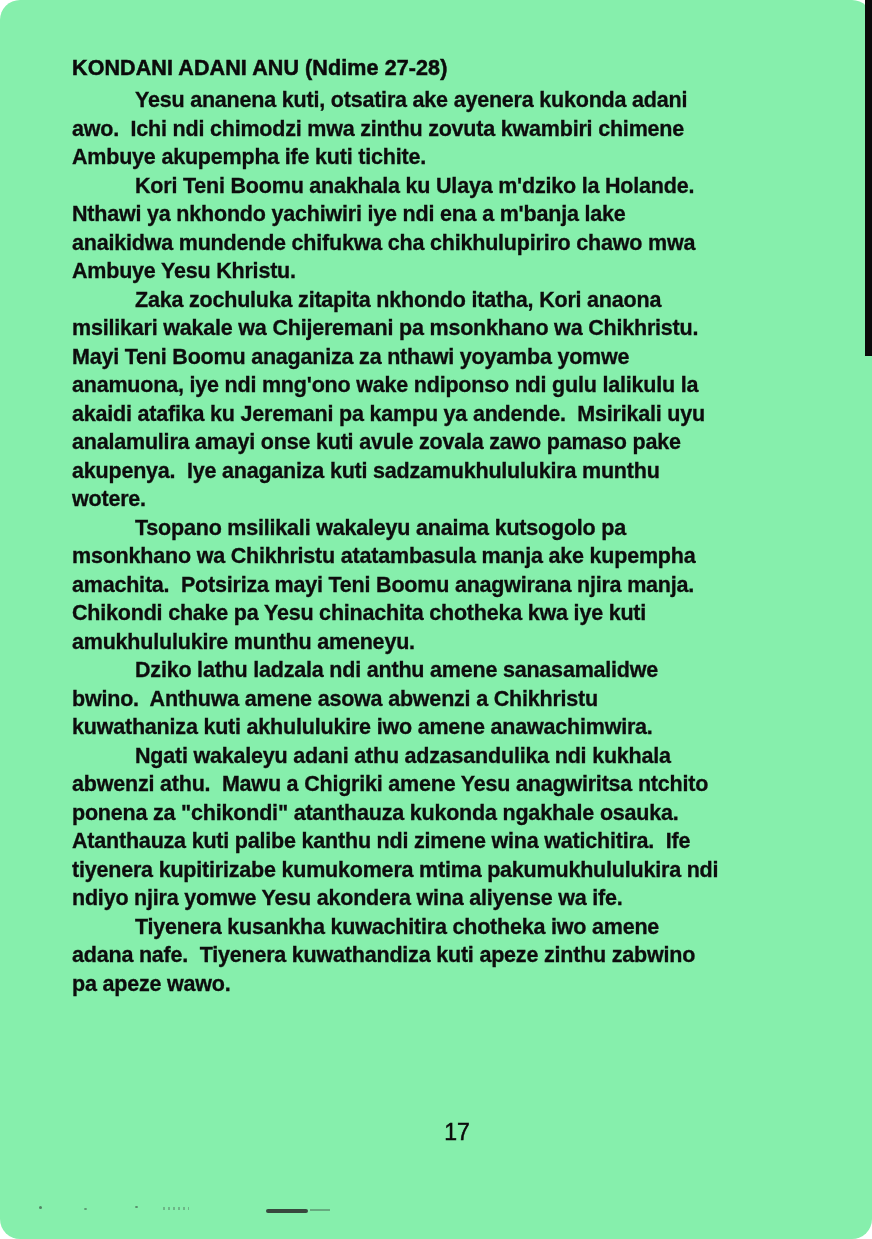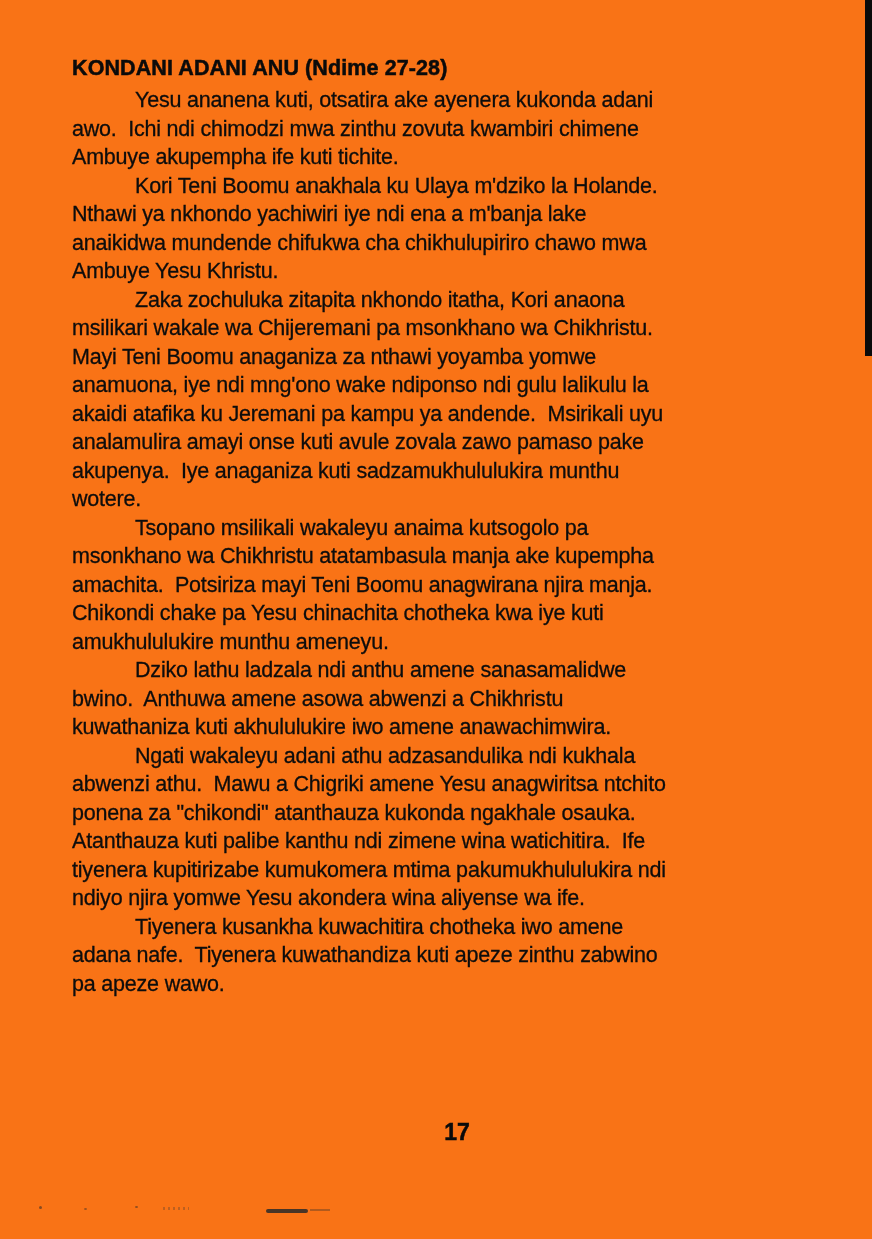--- a/index.html
+++ b/index.html
@@ -10,21 +10,22 @@
     width: 872px;
     height: 1239px;
     background: #ffffff;
     position: relative;
     overflow: hidden;
     font-family: "Liberation Sans", sans-serif;
   }
   .page {
     position: absolute;
     inset: 0;
-    background: #f97316;
+    background: #86efac;
+    border-radius: 20px;
   }
   .heading {
     position: absolute;
     left: 72px;
     top: 56px;
     margin: 0;
     font-size: 21.5px;
     font-weight: 700;
     letter-spacing: 0.1px;
     color: #0b0b0b;
@@ -33,38 +34,38 @@
   }
   .textblock {
     position: absolute;
     left: 72px;
     top: 86px;
     width: 770px;
     color: #0d0d0d;
   }
   .line {
     font-size: 21.5px;
-    font-weight: 400;
+    font-weight: 700;
     line-height: 28.5px;
     height: 28.5px;
     letter-spacing: -0.2px;
     white-space: pre;
     -webkit-text-stroke: 0.3px #0d0d0d;
   }
   .line.first {
     padding-left: 63px;
   }
   .page-number {
     position: absolute;
     left: 72px;
     top: 1119px;
     width: 770px;
     text-align: center;
     font-size: 23px;
-    font-weight: 700;
+    font-weight: 400;
     color: #0b0b0b;
     -webkit-text-stroke: 0.5px #0b0b0b;
   }
   
   .scan-bar-right {
     position: absolute;
     right: 0;
     top: 0;
     width: 7px;
     height: 356px;

